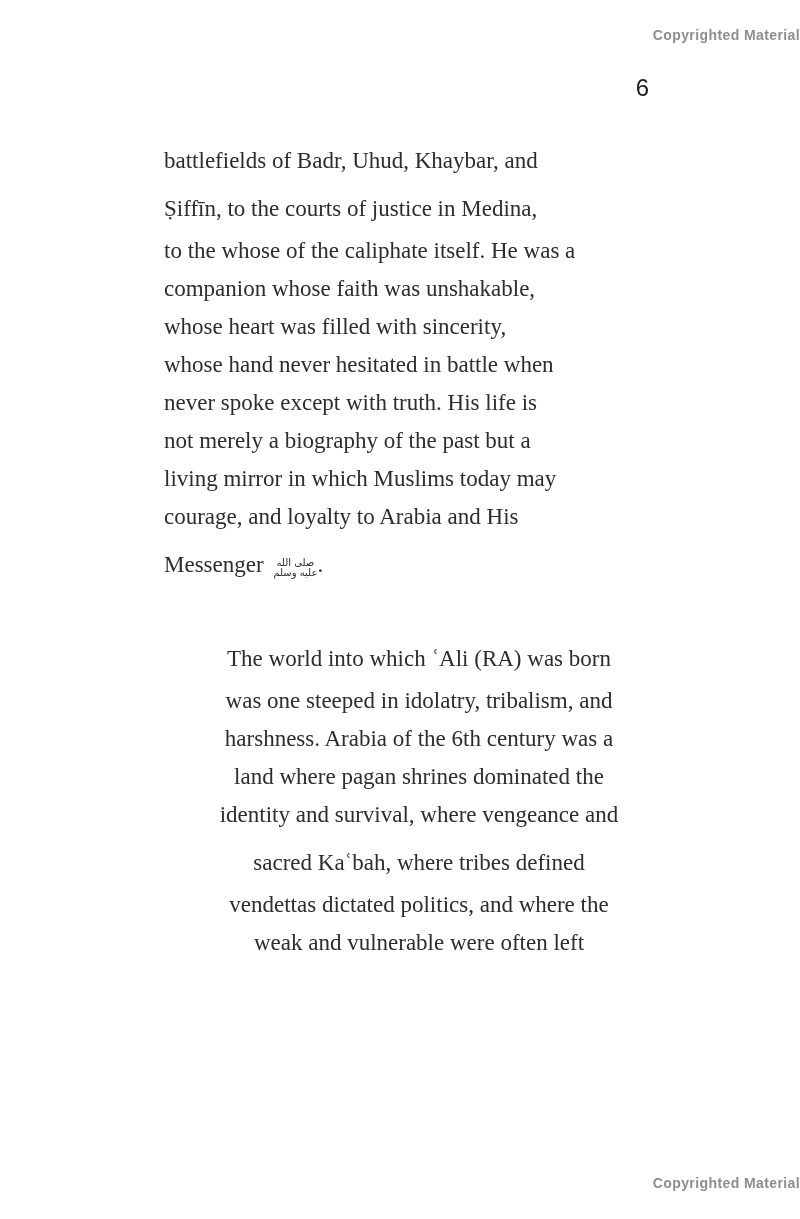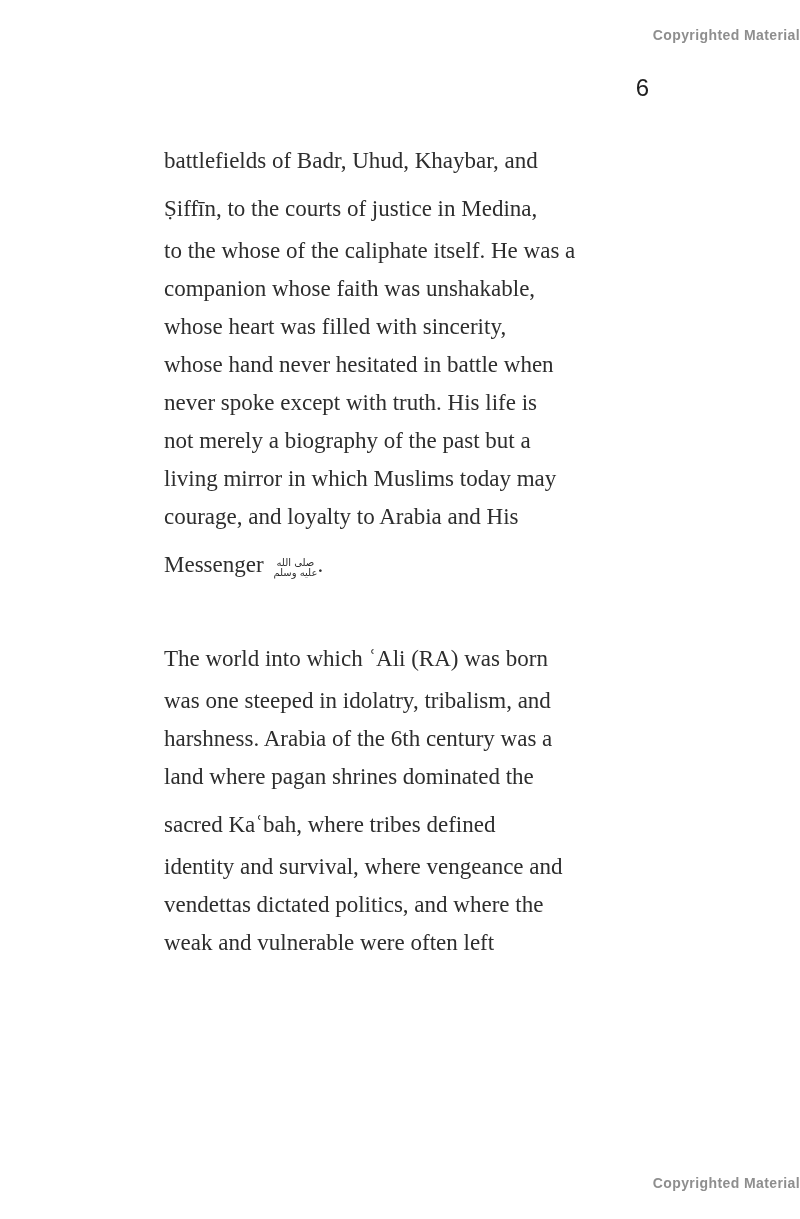--- a/index.html
+++ b/index.html
@@ -24,21 +24,21 @@
   .page-number {
     position: absolute; top: 74px; left: 152px; width: 497px;
     text-align: right;
     font-family: "Liberation Sans", "DejaVu Sans", sans-serif;
     font-size: 24px;
     color: var(--pagenum-color, #1f1f1f);
   }
   .body-text {
     position: absolute; left: 164px; top: 142px; width: 510px;
   }
-  .para + .para { margin-top: 42px; }
+  .para + .para { margin-top: 42px; text-align: center; }
   .line {
     font-size: 23px;
     line-height: 38px;
     color: var(--text-color, #2d2d2d);
     white-space: nowrap;
   }
   .line.tall { padding-top: 10px; padding-bottom: 4px; }
   .saw-stack {
     display: inline-block;
     text-align: center;
@@ -68,20 +68,20 @@
       <div class="line">not merely a biography of the past but a</div>
       <div class="line">living mirror in which Muslims today may</div>
       <div class="line">courage, and loyalty to Arabia and His</div>
       <div class="line tall">Messenger <span class="saw-stack"><span dir="rtl">صلى الله</span><br><span dir="rtl">عليه وسلم</span></span>.</div>
     </div>
     <div class="para">
       <div class="line tall">The world into which ʿAli (RA) was born</div>
       <div class="line">was one steeped in idolatry, tribalism, and</div>
       <div class="line">harshness. Arabia of the 6th century was a</div>
       <div class="line">land where pagan shrines dominated the</div>
+      <div class="line">identity and survival, where vengeance and</div>
       <div class="line tall">sacred Kaʿbah, where tribes defined</div>
-      <div class="line">identity and survival, where vengeance and</div>
       <div class="line">vendettas dictated politics, and where the</div>
       <div class="line">weak and vulnerable were often left</div>
     </div>
   </div>
 
 <div class="notice bottom">Copyrighted Material</div>
 
 </body></html>

